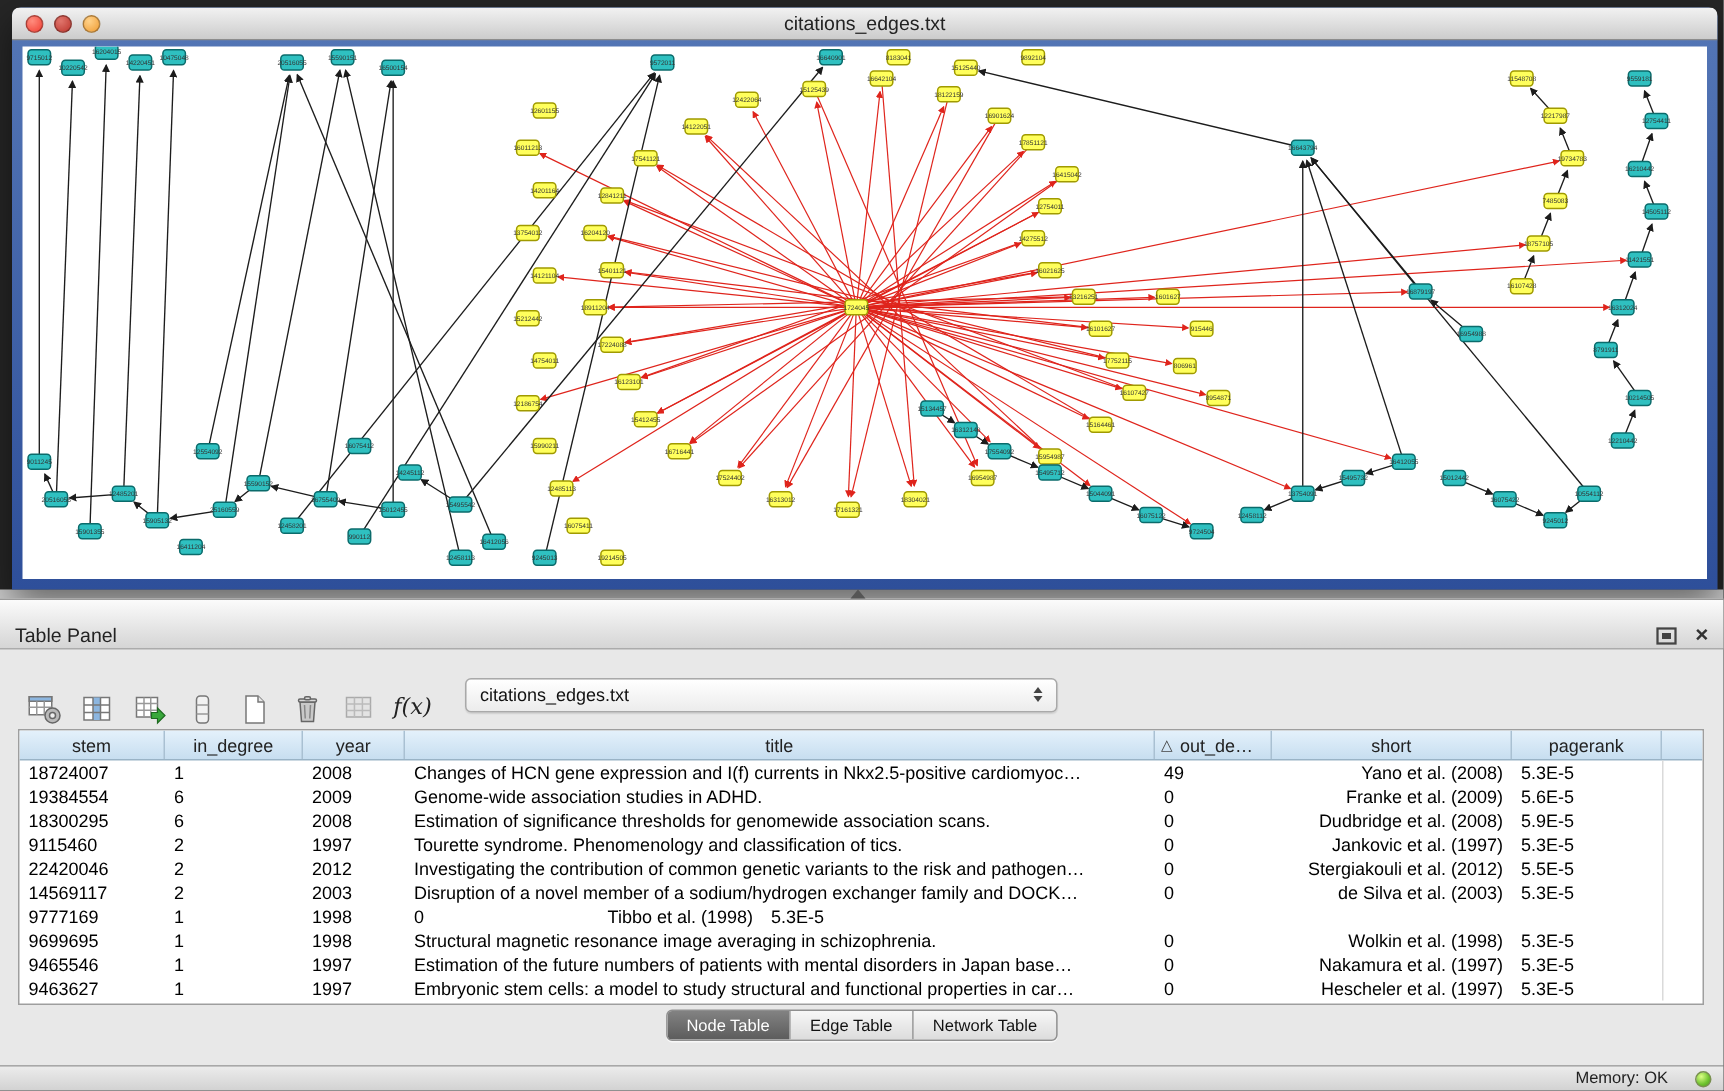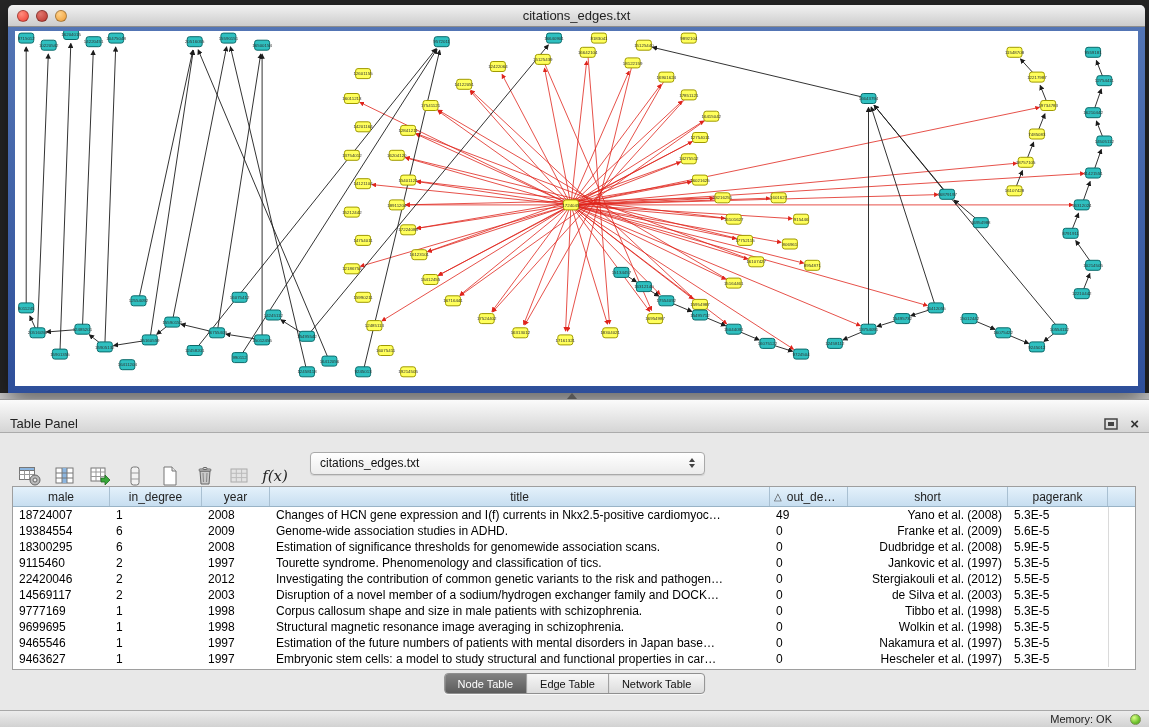--- a/index.html
+++ b/index.html
@@ -30,21 +30,21 @@
   .panel-grip { position:absolute; top:-7px; left:567px; width:0; height:0;
     border-left:5px solid transparent; border-right:5px solid transparent; border-bottom:6px solid #555; }
   .panel-header { height:22px; background:linear-gradient(#fbfbfb,#d5d5d5);
     border-bottom:1px solid #ababab; display:flex; align-items:flex-start; padding:16px 10px;
     font-size:13px; color:#222; }
   .panel-actions { margin-left:auto; display:flex; gap:12px; align-items:center; }
   .close-x { font-size:15px; font-weight:bold; color:#333; line-height:1; cursor:default; }
 
   .toolbar { position:absolute; top:48px; left:16px; right:14px; height:30px;
     display:flex; align-items:center; gap:7px; }
-  .tool-btn { width:28px; height:28px; display:flex; align-items:center; justify-content:center;
+  .tool-btn { width:28px; height:28px; display:flex; justify-content:center;
     background:transparent; border:0;margin-top:26px; }
   .fx { font-family:"DejaVu Serif", serif; font-style:italic; font-size:15px; color:#222; }
   .combo { margin-left:14px; width:395px; height:23px; border:1px solid #a9a9a9; border-radius:4px;
     background:linear-gradient(#ffffff,#ececec); display:flex; align-items:center; padding:0 9px;
     font-size:12px; color:#111; box-shadow:0 1px 1px rgba(0,0,0,.1); }
   .combo-arrows { margin-left:auto; display:flex; flex-direction:column; gap:2px; }
   .tri-up { width:0; height:0; border-left:3.5px solid transparent; border-right:3.5px solid transparent; border-bottom:4.5px solid #444; }
   .tri-down { width:0; height:0; border-left:3.5px solid transparent; border-right:3.5px solid transparent; border-top:4.5px solid #444; }
 
   .table-wrap { position:absolute; top:86px; left:12px; width:1124px; height:184px;
@@ -761,21 +761,21 @@
       <span>citations_edges.txt</span>
       <span class="combo-arrows">
         <span class="tri-up"></span>
           <span class="tri-down"></span>
       </span>
     </div>
   </div>
 
   <div class="table-wrap">
     <div class="thead">
-      <div class="th c-name">male</div>
+      <div class="th c-name">stem</div>
       <div class="th c-indeg">in_degree</div>
       <div class="th c-year">year</div>
       <div class="th c-title">title</div>
       <div class="th c-out">
         <span class="sort">△</span>
         <span>out_de…</span>
       </div>
       <div class="th c-short">short</div>
       <div class="th c-pr">pagerank</div>
       <div class="th filler"></div>
@@ -832,21 +832,20 @@
           <div class="tcell c-year">2003</div>
           <div class="tcell c-title">Disruption of a novel member of a sodium/hydrogen exchanger family and DOCK…</div>
           <div class="tcell c-out">0</div>
           <div class="tcell c-short">de Silva et al. (2003)</div>
           <div class="tcell c-pr">5.3E-5</div>
         </div>
         <div class="trow">
           <div class="tcell c-name">9777169</div>
           <div class="tcell c-indeg">1</div>
           <div class="tcell c-year">1998</div>
-          <div class="tcell c-title">Corpus callosum shape and size in male patients with schizophrenia.</div>
           <div class="tcell c-out">0</div>
           <div class="tcell c-short">Tibbo et al. (1998)</div>
           <div class="tcell c-pr">5.3E-5</div>
         </div>
         <div class="trow">
           <div class="tcell c-name">9699695</div>
           <div class="tcell c-indeg">1</div>
           <div class="tcell c-year">1998</div>
           <div class="tcell c-title">Structural magnetic resonance image averaging in schizophrenia.</div>
           <div class="tcell c-out">0</div>

